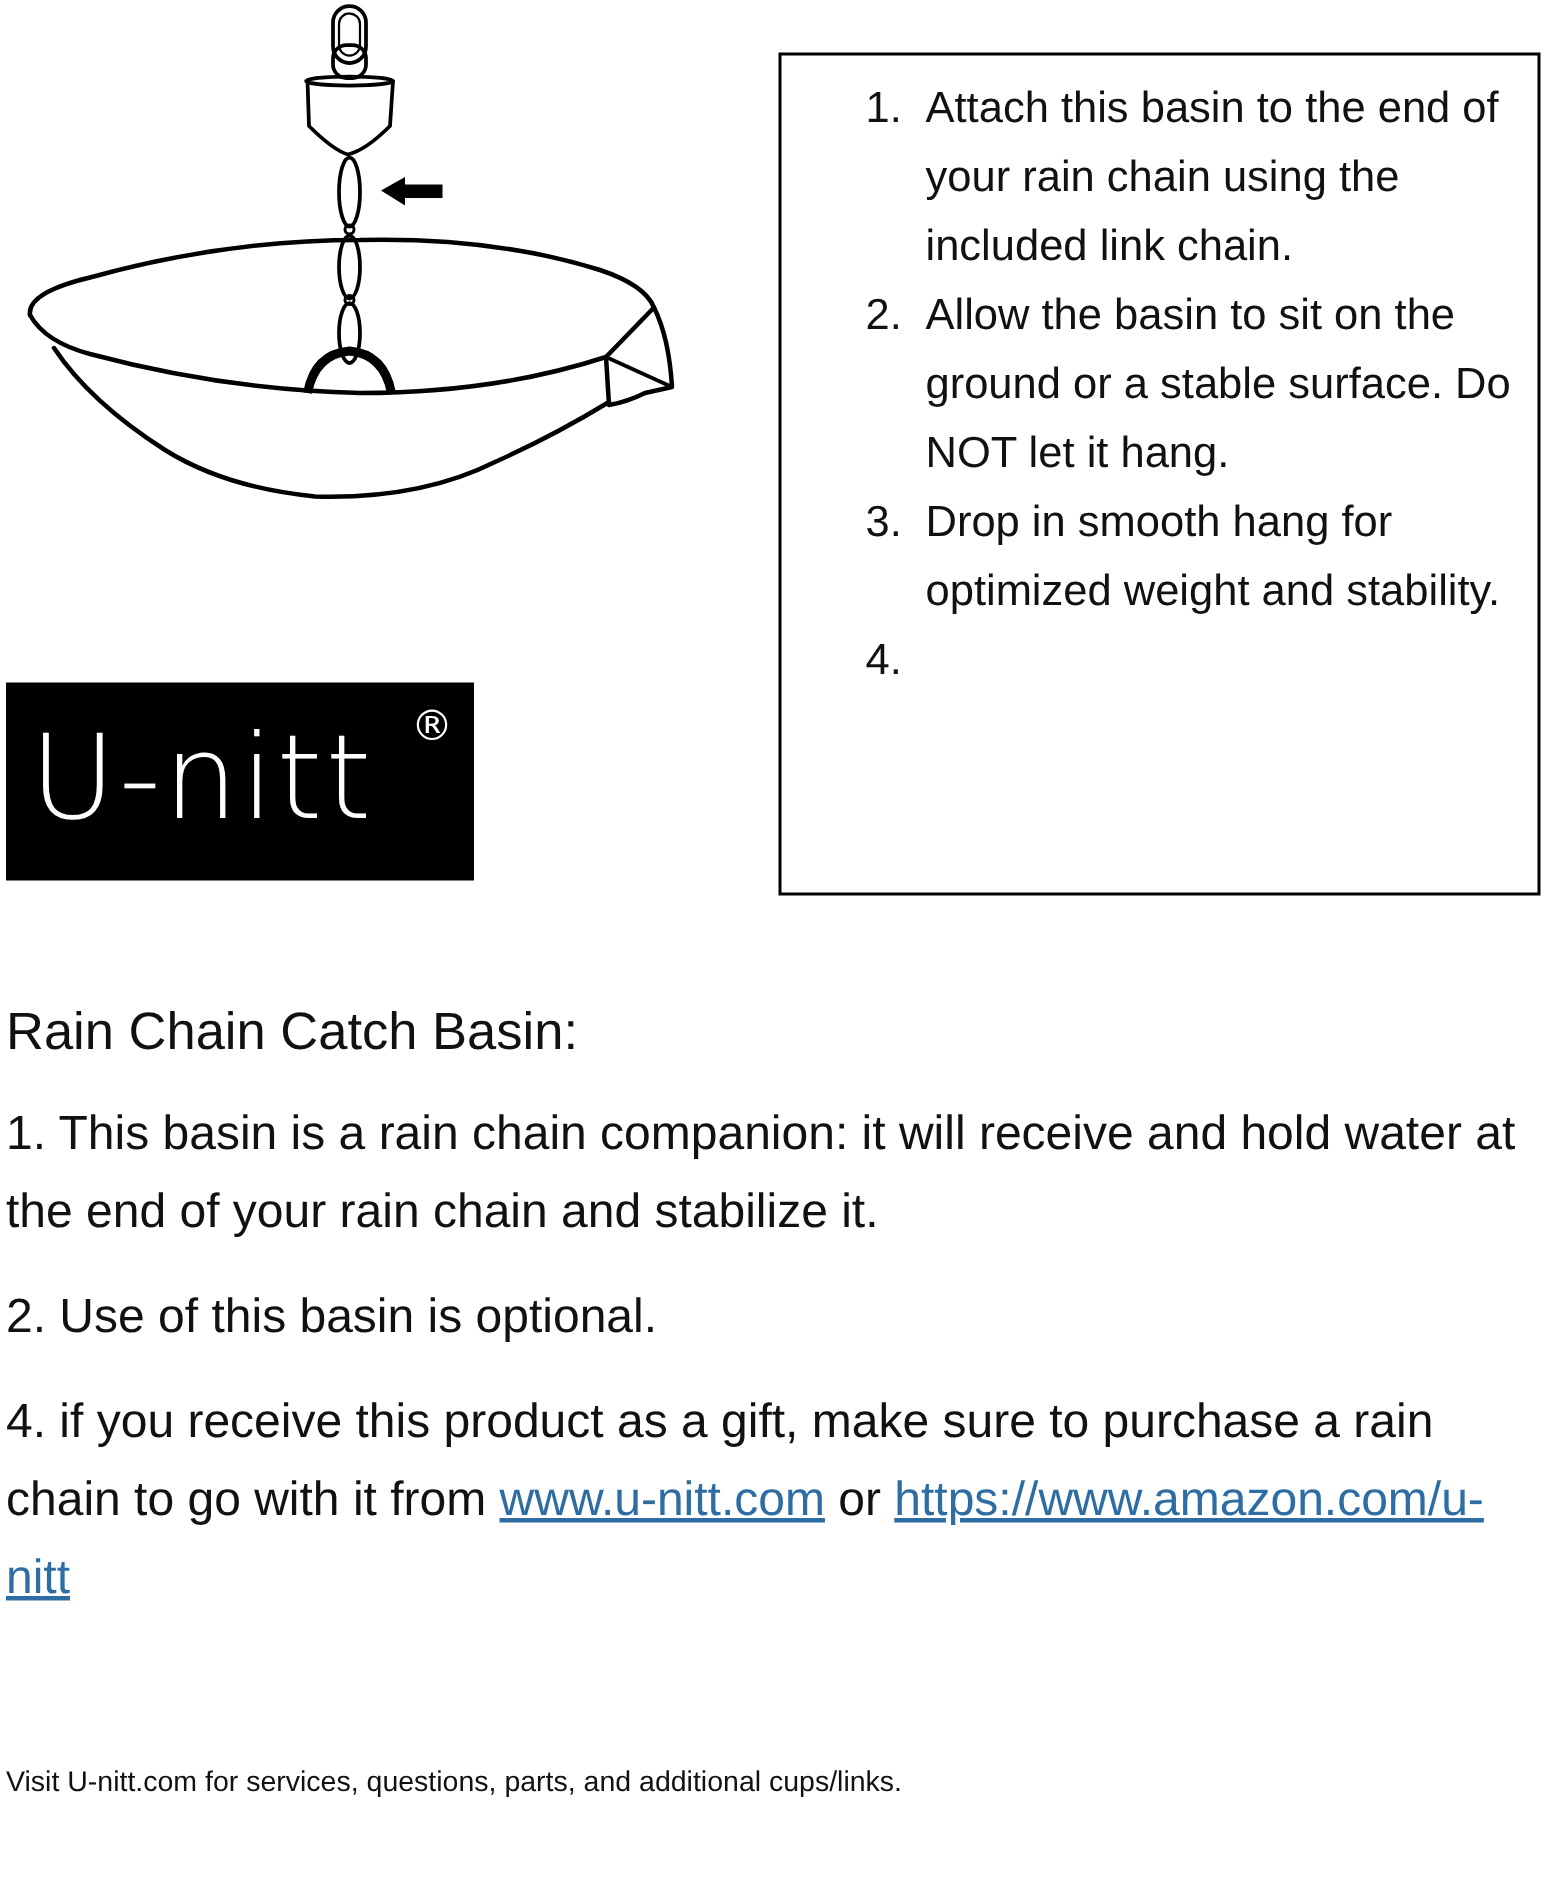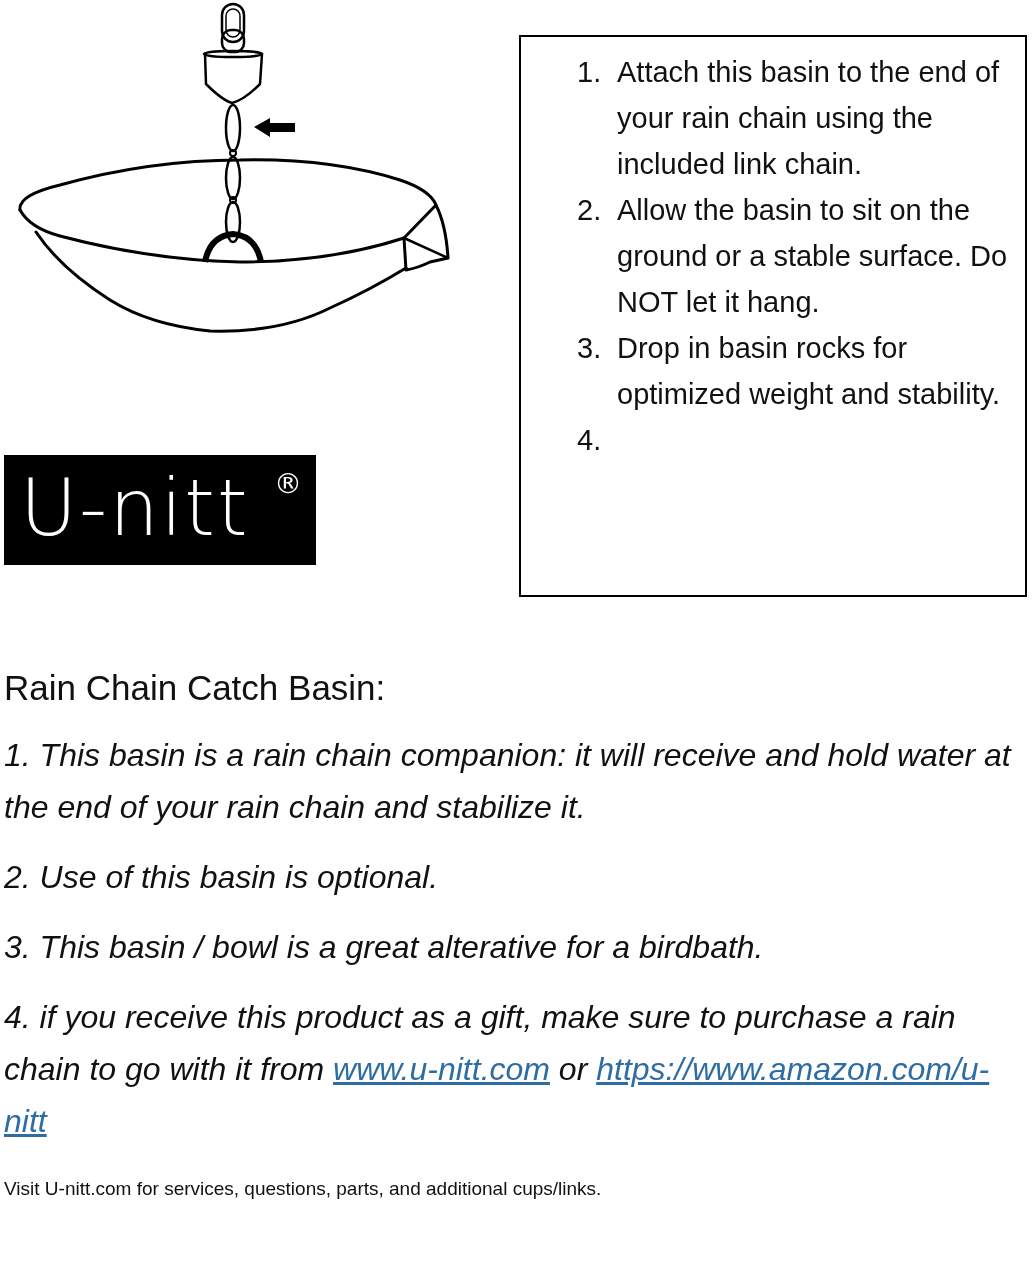--- a/index.html
+++ b/index.html
@@ -1,27 +1,27 @@
 <!DOCTYPE html>
 <html><head>
 <meta charset="utf-8">
 <style>
   html,body{margin:0;padding:0;background:#ffffff;}
   body{width:1032px;height:1264px;position:relative;overflow:hidden;font-family:"Liberation Sans",sans-serif;color:#111;}
   .illus{position:absolute;left:0;top:0;width:460px;height:350px;}
-  .logo{position:absolute;left:4px;top:455px;width:312px;height:110px;background:#000;color:#fff;display:flex;align-items:center;}
+  .logo{position:absolute;left:4px;top:455px;width:312px;height:132px;background:#000;color:#fff;display:flex;align-items:center;}
   .logo-text{font-family:"DejaVu Sans",sans-serif;font-size:78px;letter-spacing:2px;margin-left:16px;line-height:1;position:relative;top:-2px;font-weight:300;}
   .logo-reg{font-size:28px;position:absolute;left:270px;top:12px;font-family:"DejaVu Sans",sans-serif;}
   .steps-box{position:absolute;left:519px;top:35px;width:508px;height:562px;border:2px solid #000;box-sizing:border-box;}
   .steps{list-style:none;margin:0;padding:0;position:absolute;left:56px;top:12px;width:440px;}
   .steps li{position:relative;padding-left:40px;font-size:29px;line-height:46px;}
   .steps .num{position:absolute;left:0;top:0;}
   .body{position:absolute;left:4px;top:664px;width:1010px;}
   .heading{font-size:35px;line-height:48px;margin:0 0 2px 0;font-weight:normal;}
-  .para{font-size:32px;line-height:52px;margin:17px 0 18px 0;font-style:italic;}
+  .para{font-size:32px;line-height:52px;margin:17px 0 18px 0;}
   .link{color:#2E6DA4;text-decoration:underline;}
   .footer{position:absolute;left:4px;top:1176px;font-size:19px;line-height:26px;}
 </style>
 </head>
 <body>
 
 <div class="illus">
   <svg width="460" height="350" viewBox="0 0 460 350">
     <g fill="none" stroke="#000" stroke-linecap="round" stroke-linejoin="round">
 
@@ -63,31 +63,30 @@
     <li>
       <span class="num">1.</span>
       <span>Attach this basin to the end of your rain chain using the included link chain.</span>
     </li>
     <li>
       <span class="num">2.</span>
       <span>Allow the basin to sit on the ground or a stable surface. Do NOT let it hang.</span>
     </li>
     <li>
       <span class="num">3.</span>
-      <span>Drop in basin rocks for optimized weight and stability.</span>
+      <span>Drop in smooth hang for optimized weight and stability.</span>
     </li>
     <li>
       <span class="num">4.</span>
     </li>
   </ol>
 </div>
 
 <div class="body">
   <h1 class="heading">Rain Chain Catch Basin:</h1>
   <p class="para">1. This basin is a rain chain companion: it will receive and hold water at the end of your rain chain and stabilize it.</p>
   <p class="para">2. Use of this basin is optional.</p>
-  <p class="para">3. This basin / bowl is a great alterative for a birdbath.</p>
   <p class="para">
     <span>4. if you receive this product as a gift, make sure to purchase a rain chain to go with it from </span><a class="link">www.u-nitt.com</a><span> or </span><a class="link">https://www.amazon.com/u-nitt</a>
   </p>
 </div>
 
 <div class="footer">Visit U-nitt.com for services, questions, parts, and additional cups/links.</div>
 
 </body></html>

